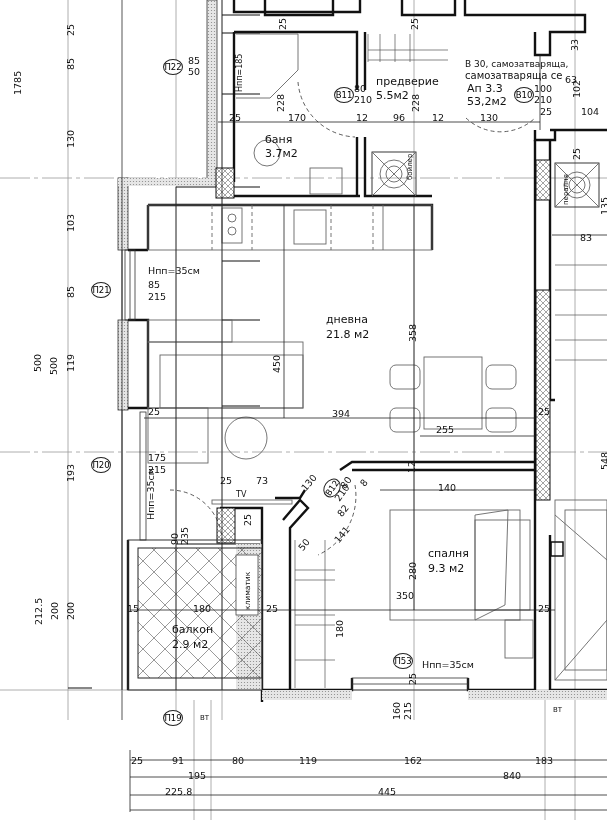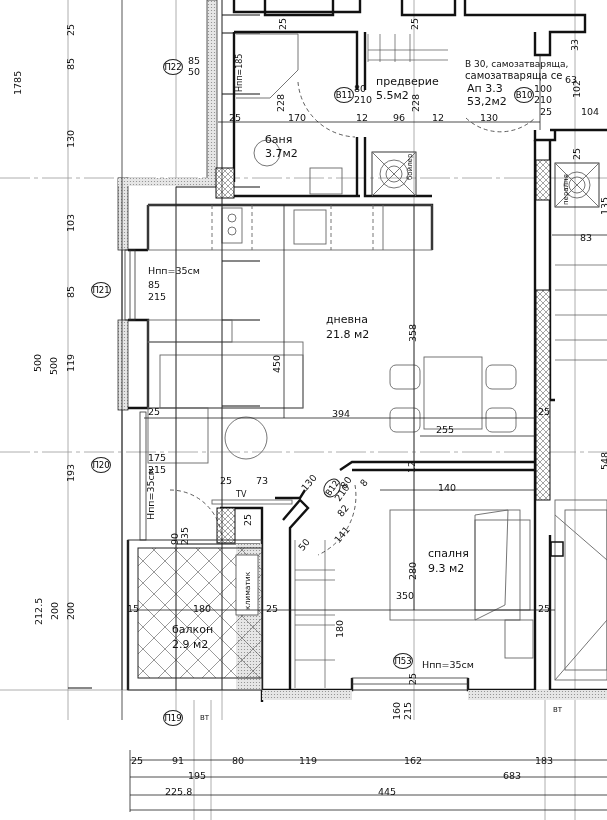--- a/index.html
+++ b/index.html
@@ -299,21 +299,21 @@
 <div class="lbl dimv" style="left:66px;top:372px">119</div>
 <div class="lbl dimv" style="left:66px;top:482px">193</div>
 
 <div class="lbl dim" style="left:131px;top:756px">25</div>
 <div class="lbl dim" style="left:172px;top:756px">91</div>
 <div class="lbl dim" style="left:232px;top:756px">80</div>
 <div class="lbl dim" style="left:299px;top:756px">119</div>
 <div class="lbl dim" style="left:404px;top:756px">162</div>
 <div class="lbl dim" style="left:535px;top:756px">183</div>
 <div class="lbl dim" style="left:188px;top:771px">195</div>
-<div class="lbl dim" style="left:503px;top:771px">683</div>
+<div class="lbl dim" style="left:503px;top:771px">840</div>
 <div class="lbl dim" style="left:165px;top:787px">225.8</div>
 <div class="lbl dim" style="left:378px;top:787px">445</div>
 
 <div class="lbl dim" style="left:229px;top:113px">25</div>
 <div class="lbl dim" style="left:288px;top:113px">170</div>
 <div class="lbl dimv" style="left:276px;top:112px">228</div>
 <div class="lbl dim" style="left:356px;top:113px">12</div>
 <div class="lbl dim" style="left:393px;top:113px">96</div>
 <div class="lbl dimv" style="left:411px;top:112px">228</div>
 <div class="lbl dim" style="left:432px;top:113px">12</div>

